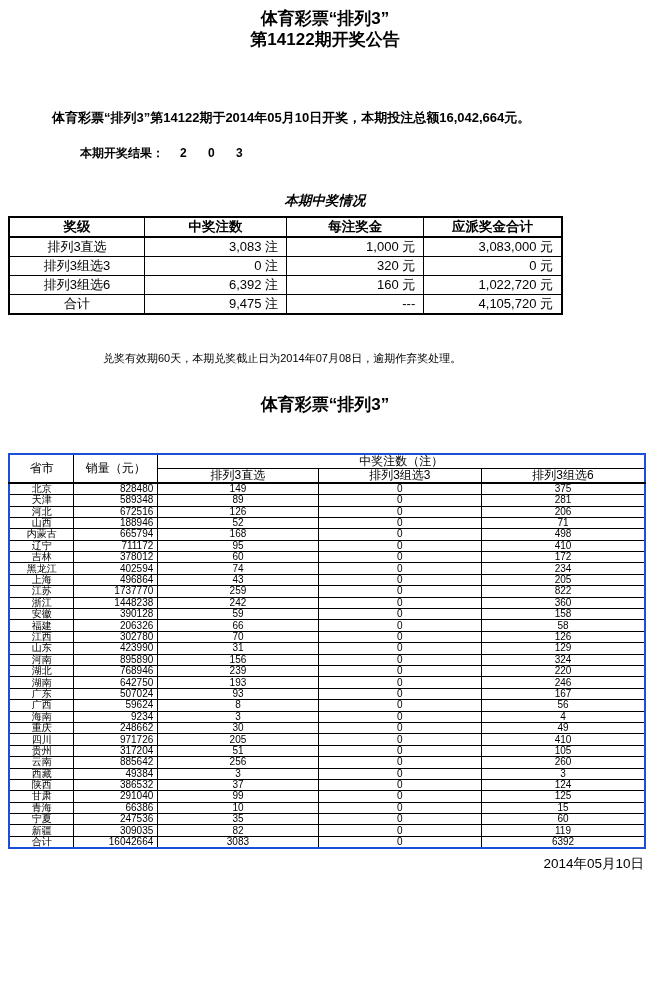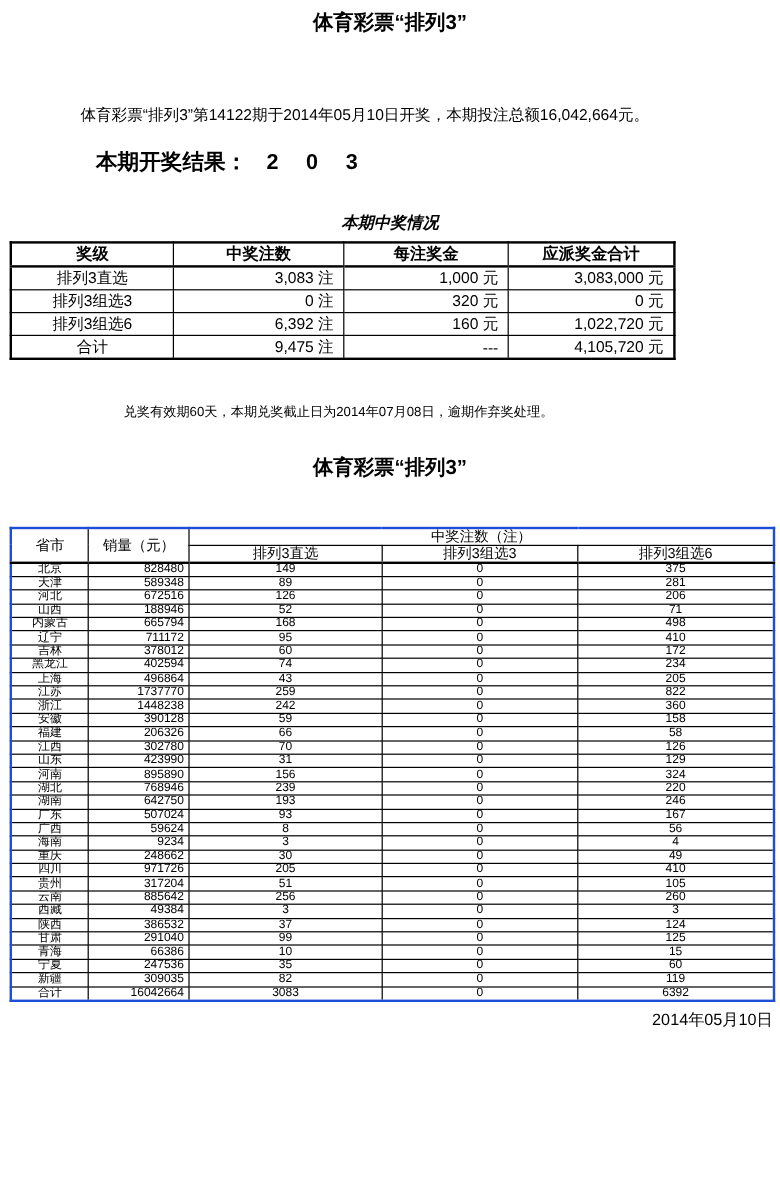--- a/index.html
+++ b/index.html
@@ -7,24 +7,24 @@
   body {
     width:650px; height:1000px; position:relative;
     color:#000; font-family:"Liberation Sans","DejaVu Sans",sans-serif;
     overflow:hidden;
   }
   .title-block { text-align:center; font-size:17px; font-weight:bold; line-height:1.25; }
   .title-block-1 { padding-top:8px; }
   .title-line { display:block; }
   .title2-line2 { font-weight:normal; }
   .intro {
-    margin:58px 0 0 67px; font-size:13px; white-space:nowrap;
+    margin:58px 0 0 52px; font-size:13px; white-space:nowrap;font-weight:bold;
   }
   .result-line {
-    margin:18px 0 0 80px; font-size:18px; font-weight:bold;
+    margin:18px 0 0 80px; font-size:12px; font-weight:bold;
   }
   .result-numbers { margin-left:16px; letter-spacing:9px; }
   .table1-caption {
     margin-top:30px; text-align:center; font-size:13.5px; font-weight:bold;font-style:italic;
   }
   table { border-collapse:collapse; table-layout:fixed; }
   .prize-table {
     margin:6px 0 0 8px; width:555px; border:2px solid #000;
   }
   .prize-table td { border:1px solid #000; height:18px; font-size:13px; overflow:hidden; }
@@ -48,20 +48,21 @@
   .sales-table tbody td:nth-child(3),
   .sales-table tbody td:nth-child(4),
   .sales-table tbody td:nth-child(5) { text-align:center; }
   .doc-date { margin-top:6px; padding-right:6px; text-align:right; font-size:13.5px; }
 </style>
 </head>
 <body>
 
 <div class="title-block title-block-1">
   <span class="title-line">体育彩票“排列3”</span>
+  <span class="title-line">第14122期开奖公告</span>
 </div>
 
 <p class="intro">体育彩票“排列3”第14122期于2014年05月10日开奖，本期投注总额16,042,664元。</p>
 
 <p class="result-line"><span>本期开奖结果：</span><span class="result-numbers">2 0 3</span></p>
 
 <div class="table1-caption">本期中奖情况</div>
 
 <table class="prize-table">
   <colgroup>

